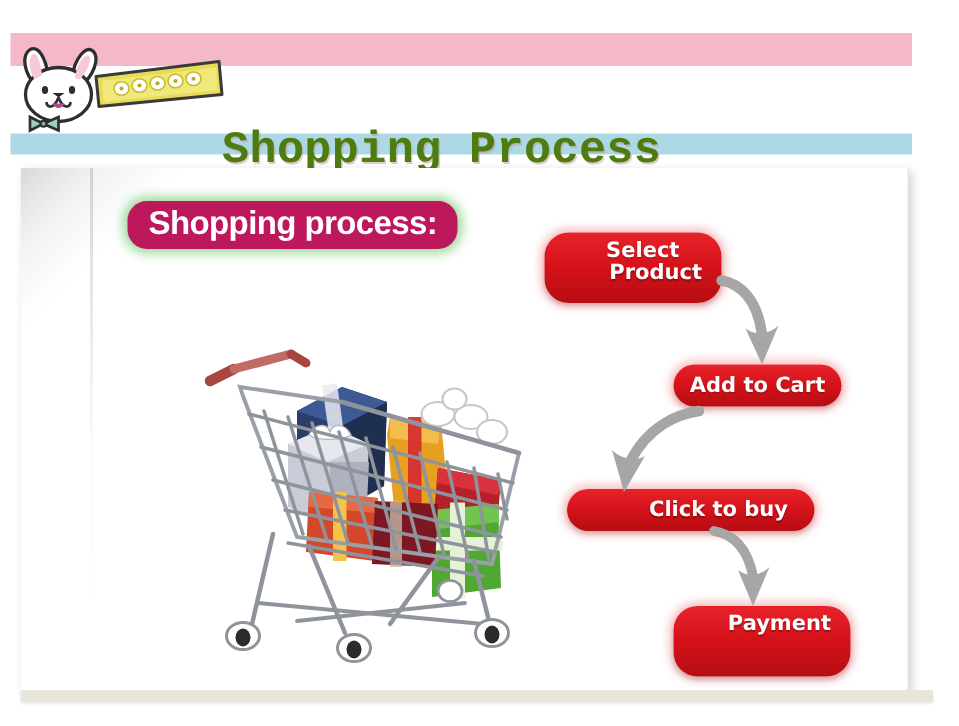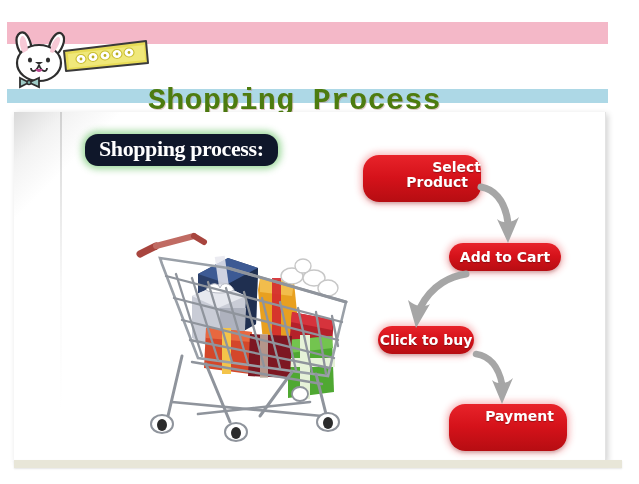--- a/index.html
+++ b/index.html
@@ -100,24 +100,24 @@
     width: 608px; height: 8px;
     background: #e8e6d8;
     box-shadow: 0 1px 2px rgba(0,0,0,0.10);
   }
 
   
   #green-title {
     position: absolute;
     left: 85px; top: 134px;
     padding: 4px 14px 6px 14px;
-    background: #0f172a;
+    background: #be185d;
     border-radius: 13px;
     color: #ffffff;
-    font-family: Liberation Serif, serif;
+    font-family: Liberation Sans, sans-serif;
     font-weight: bold;
     font-size: 22px;
     letter-spacing: -0.4px;
     line-height: 1.0;
     box-shadow: 0 0 7px 3px rgba(40,170,35,0.45);
     white-space: nowrap;
   }
 
   
   #cart-image {
@@ -143,34 +143,34 @@
   .flow-box.centered {
     display: flex;
     align-items: center;
     justify-content: center;
   }
   .flow-box.staggered {
     padding: 5px 0 6px 0;
   }
   .stag-line-1 {
     display: block;
-    text-align: right;
+    text-align: center;
     padding-left: 13px;
     line-height: 1.05;
   }
   .stag-line-2 {
     display: block;
     text-align: right;
     padding-right: 13px;
     line-height: 1.05;
   }
 
   #box-select-product { left: 363px; top: 155px;  width: 118px; height: 36px; }
   #box-add-to-cart    { left: 449px; top: 243px;  width: 112px; height: 28px; border-radius: 14px; }
-  #box-click-to-buy   { left: 378px; top: 326px;  width: 96px; height: 28px; }
+  #box-click-to-buy   { left: 378px; top: 326px;  width: 128px; height: 28px; padding-left: 37px; }
   #box-confirm-payment{ left: 449px; top: 404px;  width: 118px; height: 36px; }
 
   
   .flow-arrow {
     position: absolute;
     pointer-events: none;
   }
   #arrow-1 { left: 477px; top: 183px; width: 60px; height: 64px; }
   #arrow-2 { left: 398px; top: 270px; width: 74px; height: 62px; }
   #arrow-3 { left: 470px; top: 350px; width: 66px; height: 60px; }

